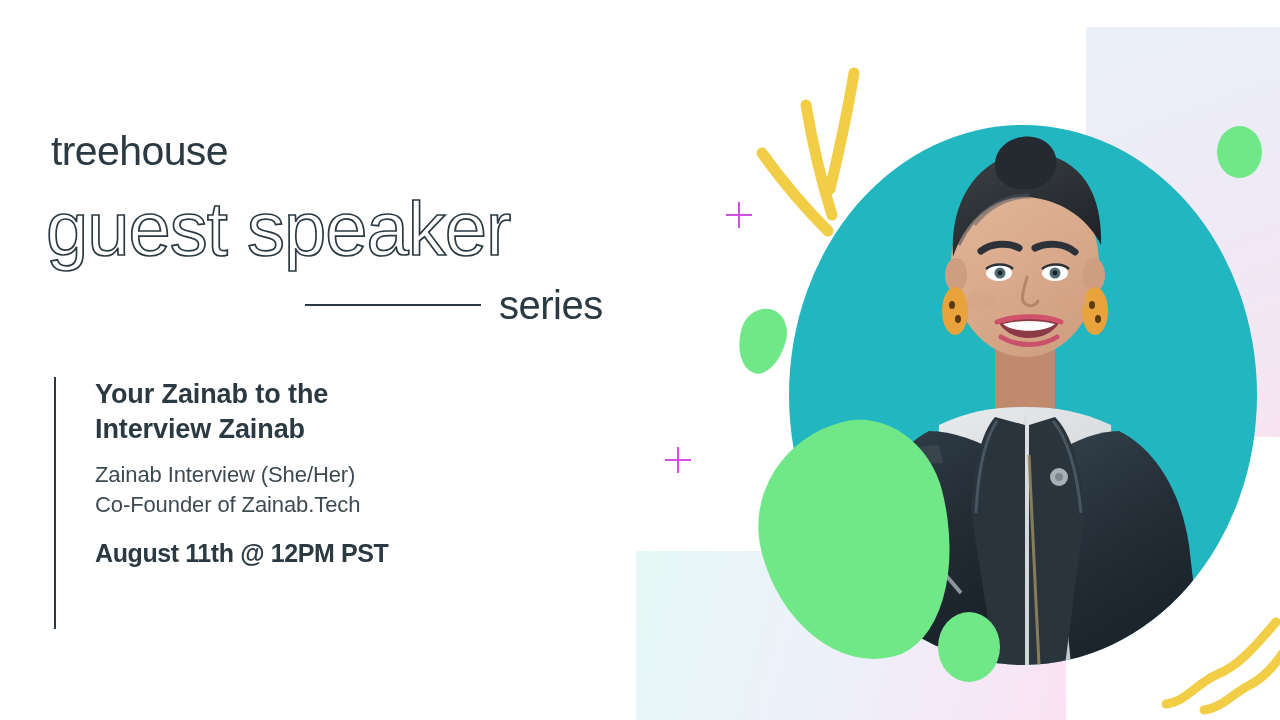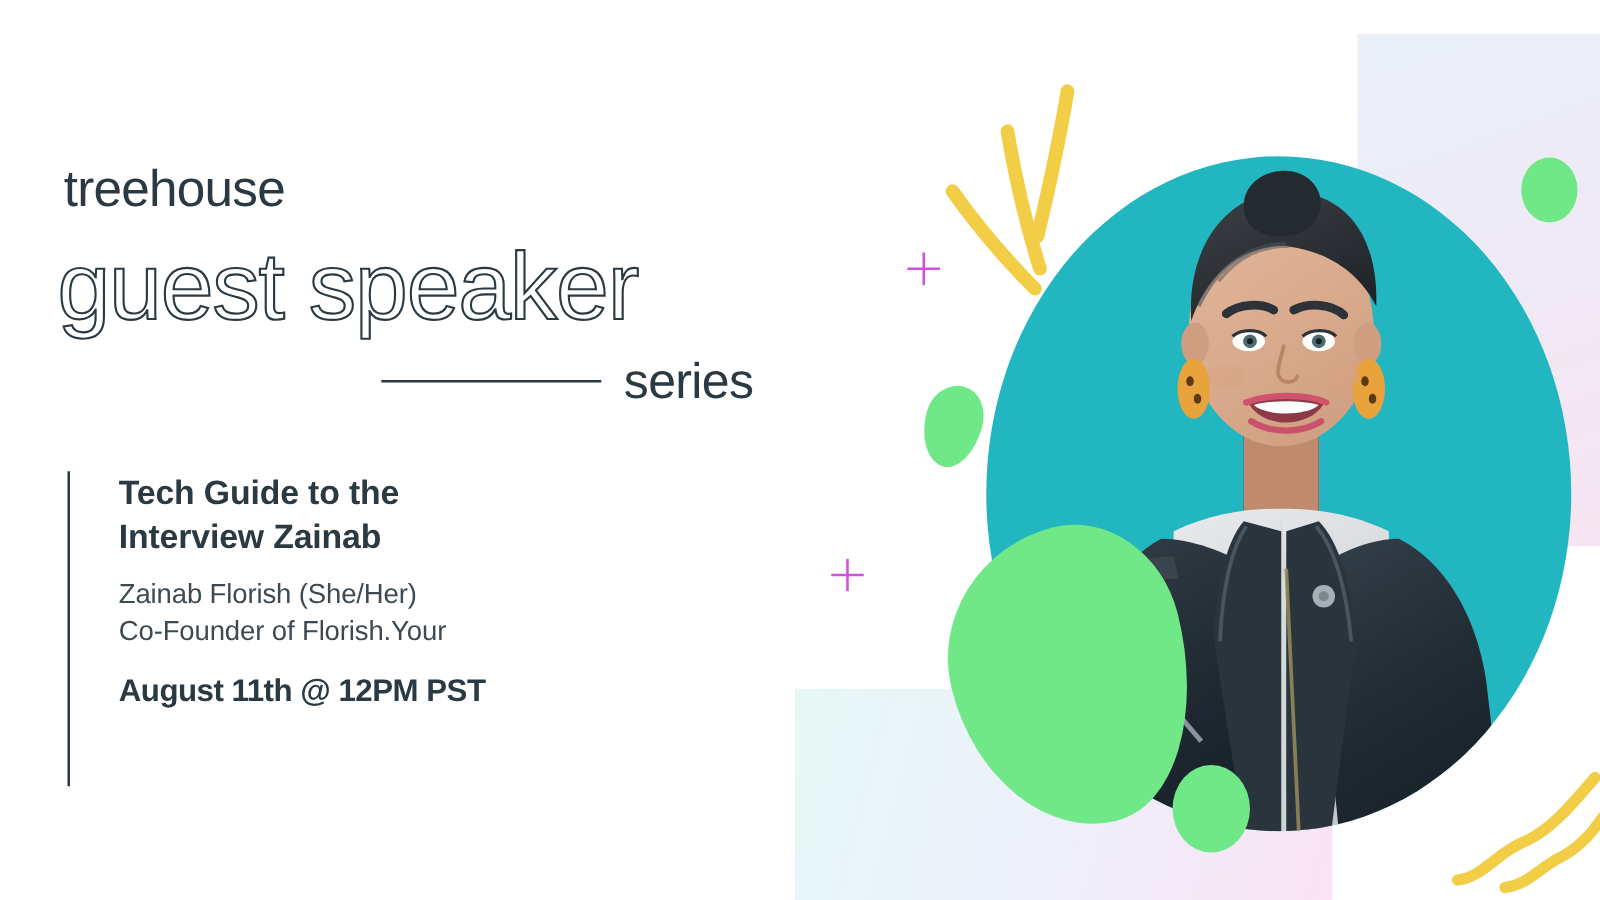--- a/index.html
+++ b/index.html
@@ -347,20 +347,20 @@
   <svg class="headline-outline" viewBox="0 0 640 86">
     <text id="outlineText" x="0" y="68" font-family="Liberation Sans, sans-serif" font-size="76" letter-spacing="-1" fill="none" stroke="#2b3a42" stroke-width="1.7">guest speaker</text>
   </svg>
 
   <div class="series-row">
     <div class="series-rule"></div>
     <div class="series-word">series</div>
   </div>
 
   <div class="detail-block">
-    <p class="talk-title">Tech Guide to the</p>
+    <p class="talk-title">Your Zainab to the</p>
     <p class="talk-title">Interview Zainab</p>
-    <p class="speaker-name">Zainab Florish (She/Her)</p>
-    <p class="speaker-role">Co-Founder of Florish.Your</p>
+    <p class="speaker-name">Zainab Interview (She/Her)</p>
+    <p class="speaker-role">Co-Founder of Zainab.Tech</p>
     <p class="event-datetime">August 11th @ 12PM PST</p>
   </div>
 
 </div>
 
 </body></html>

